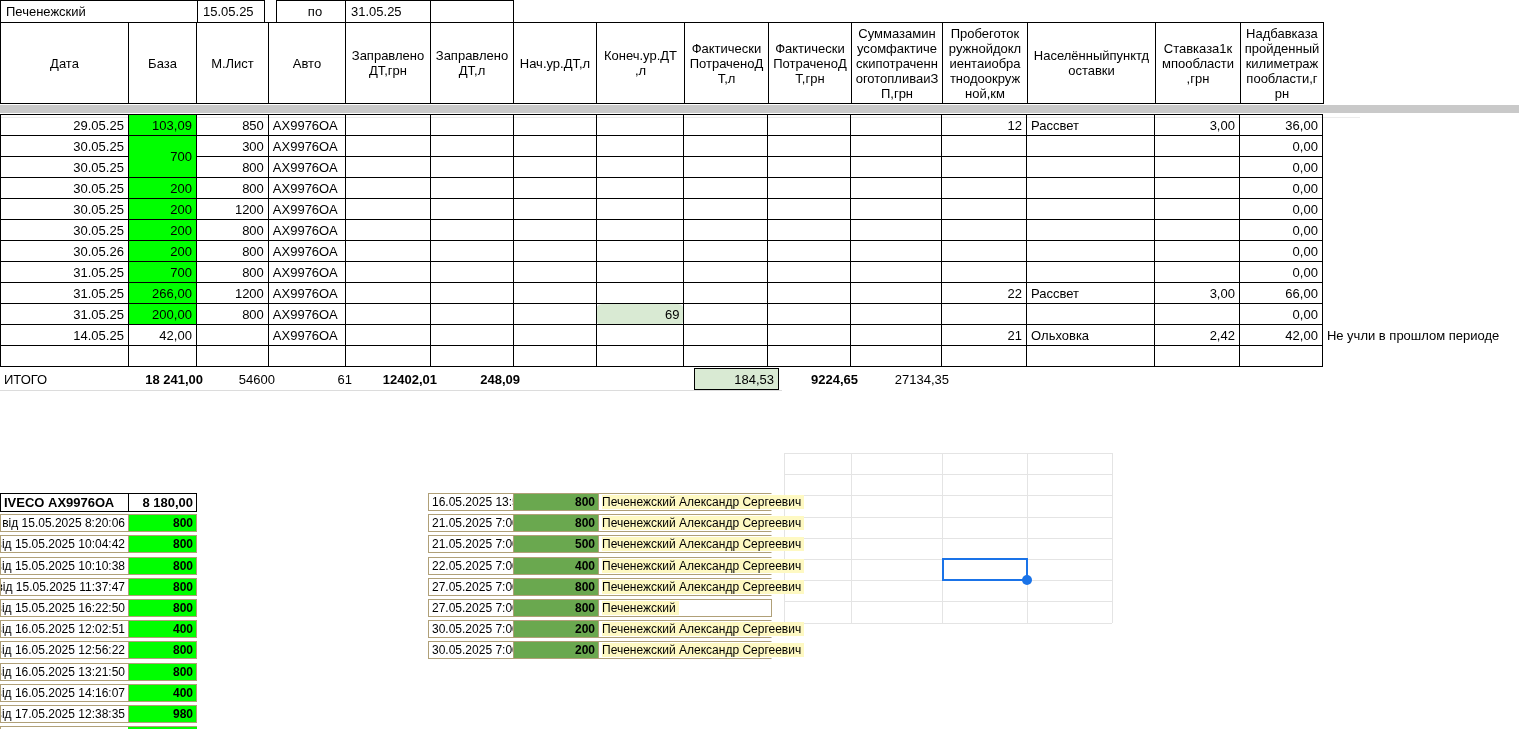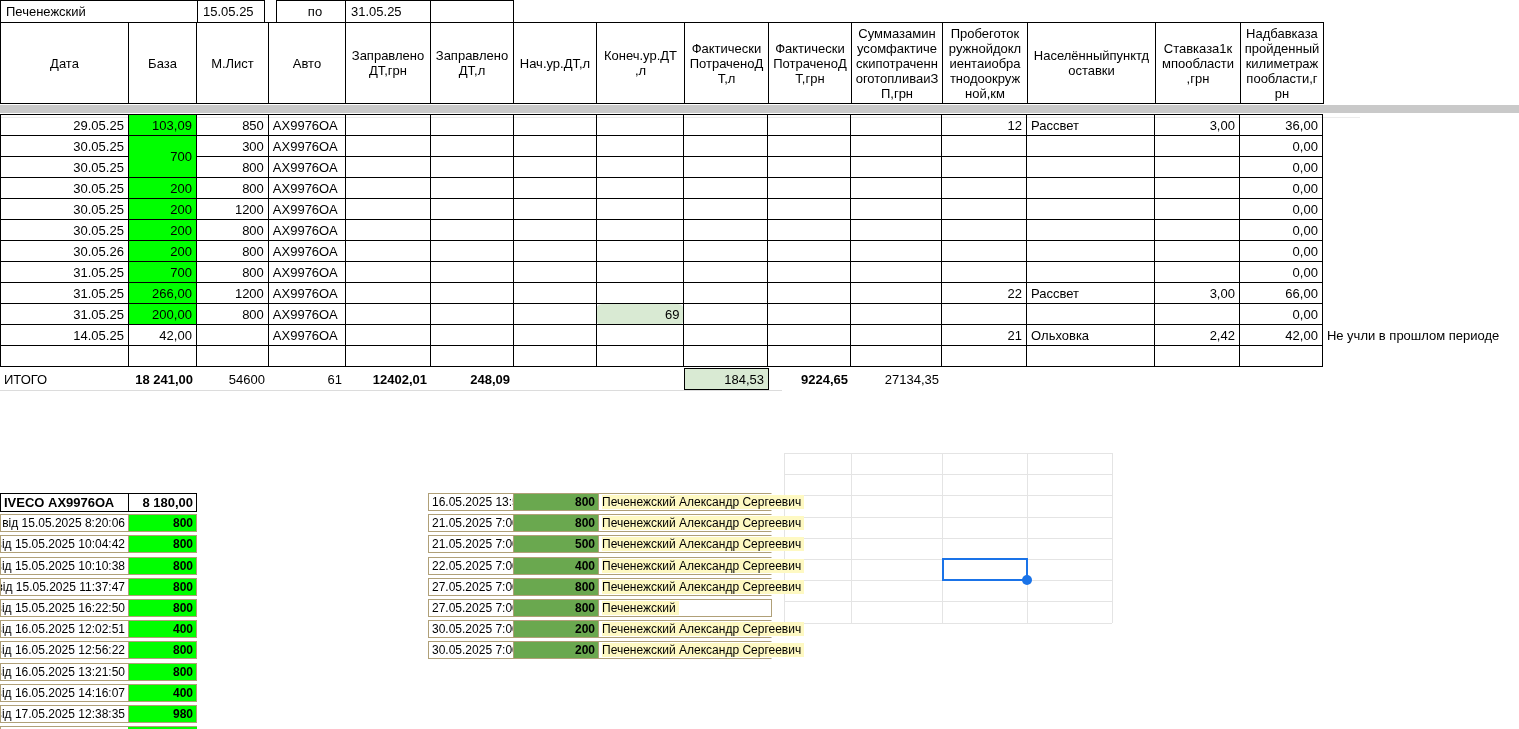--- a/index.html
+++ b/index.html
@@ -19,21 +19,21 @@
 
   table.main{position:absolute;left:0;top:114px;border-collapse:collapse;table-layout:fixed;}
   table.main td{border:1px solid #000;height:21px;padding:0 4px;overflow:hidden;white-space:nowrap;font-size:13px;vertical-align:middle;}
   table.main td.num{text-align:right;}
   table.main td.txt{text-align:left;}
   table.main td.green{background:#00ff00;}
   table.main td.lgreen{background:#d9ead3;border-radius:6px;}
   table.main td.note{border:none;overflow:visible;text-align:left;}
 
   .tcell{position:absolute;top:368px;height:22px;display:flex;align-items:center;padding:0 4px;white-space:nowrap;overflow:hidden;background:transparent;}
-  .tcell.right{justify-content:flex-end;}
+  .tcell.right{justify-content:flex-end;margin-left:10px;}
   .tcell.bold{font-weight:bold;}
   .tcell.lgreen{background:#d9ead3;border:1px solid #000;}
   .itogo-underline{position:absolute;left:0;top:390px;width:782px;height:1px;background:#dcdcdc;}
 
   .bl-cell{position:absolute;border:1px solid #b0a078;background:#fff;display:flex;align-items:center;overflow:hidden;white-space:nowrap;font-size:12px;padding:0 3px;margin-top:40px;}
   .bl-cell.clipleft{justify-content:flex-end;}
   .bl-cell.green{background:#00ff00;justify-content:flex-end;font-weight:bold;}
   .bl-cell.title{border:1px solid #000;font-weight:bold;font-size:13px;}
   .bm-val{background:#6aa84f;justify-content:flex-end;font-weight:bold;}
   .bm-name span{background:#fef9c3;padding-right:3px;}

